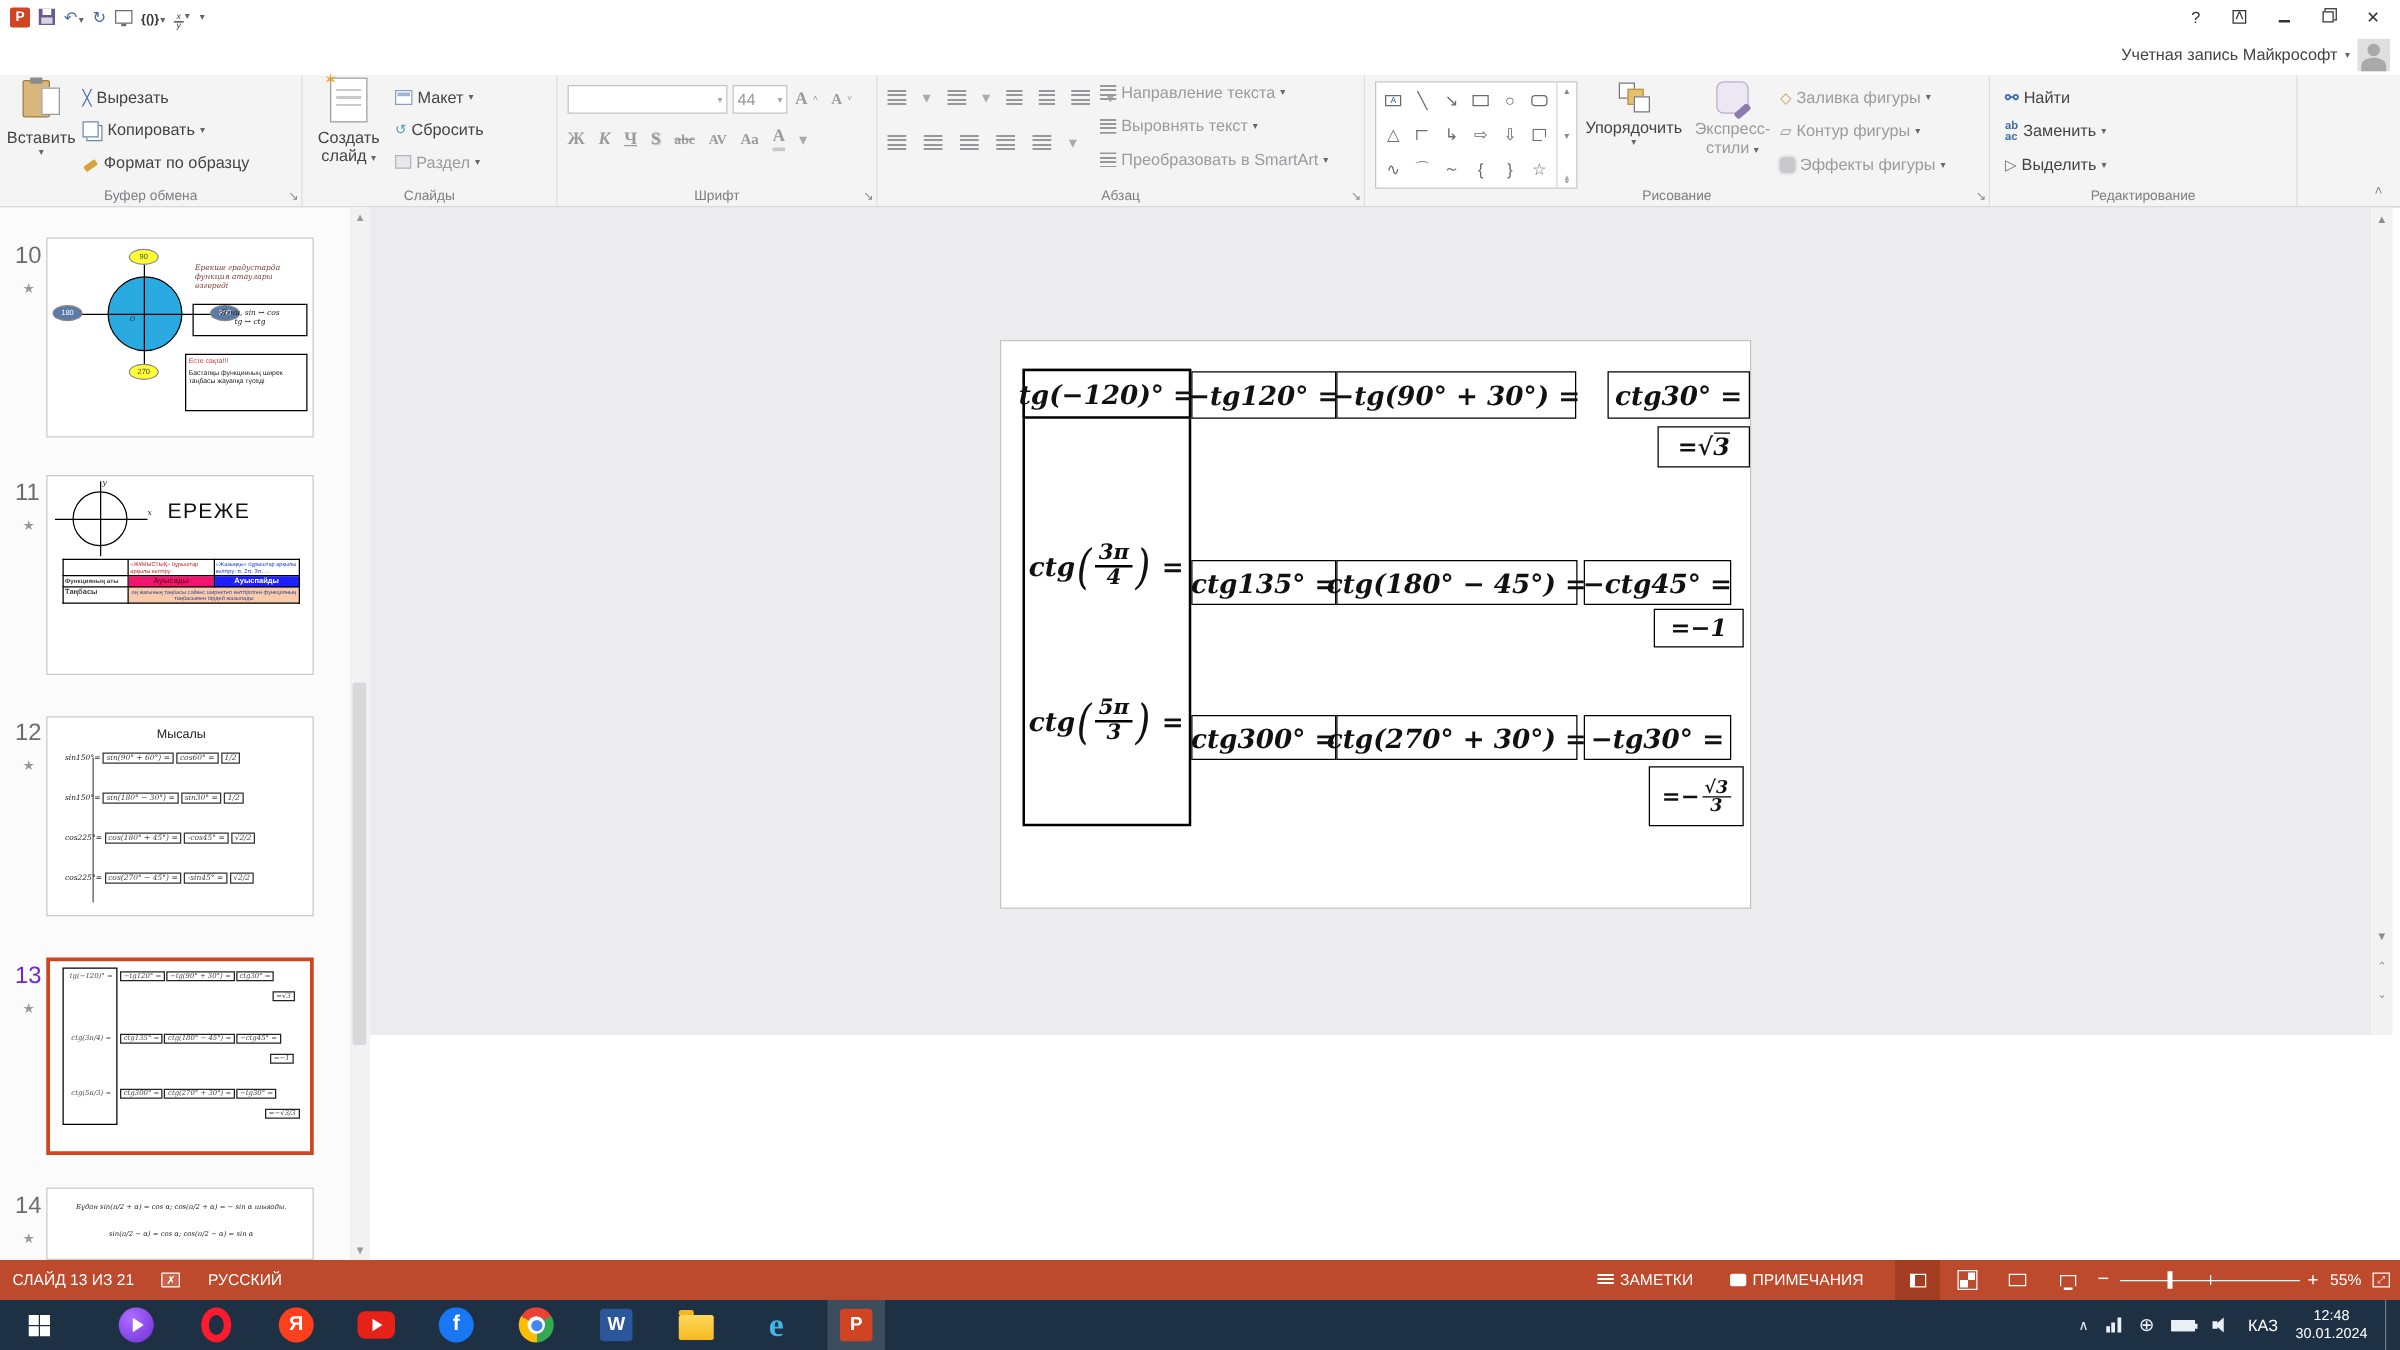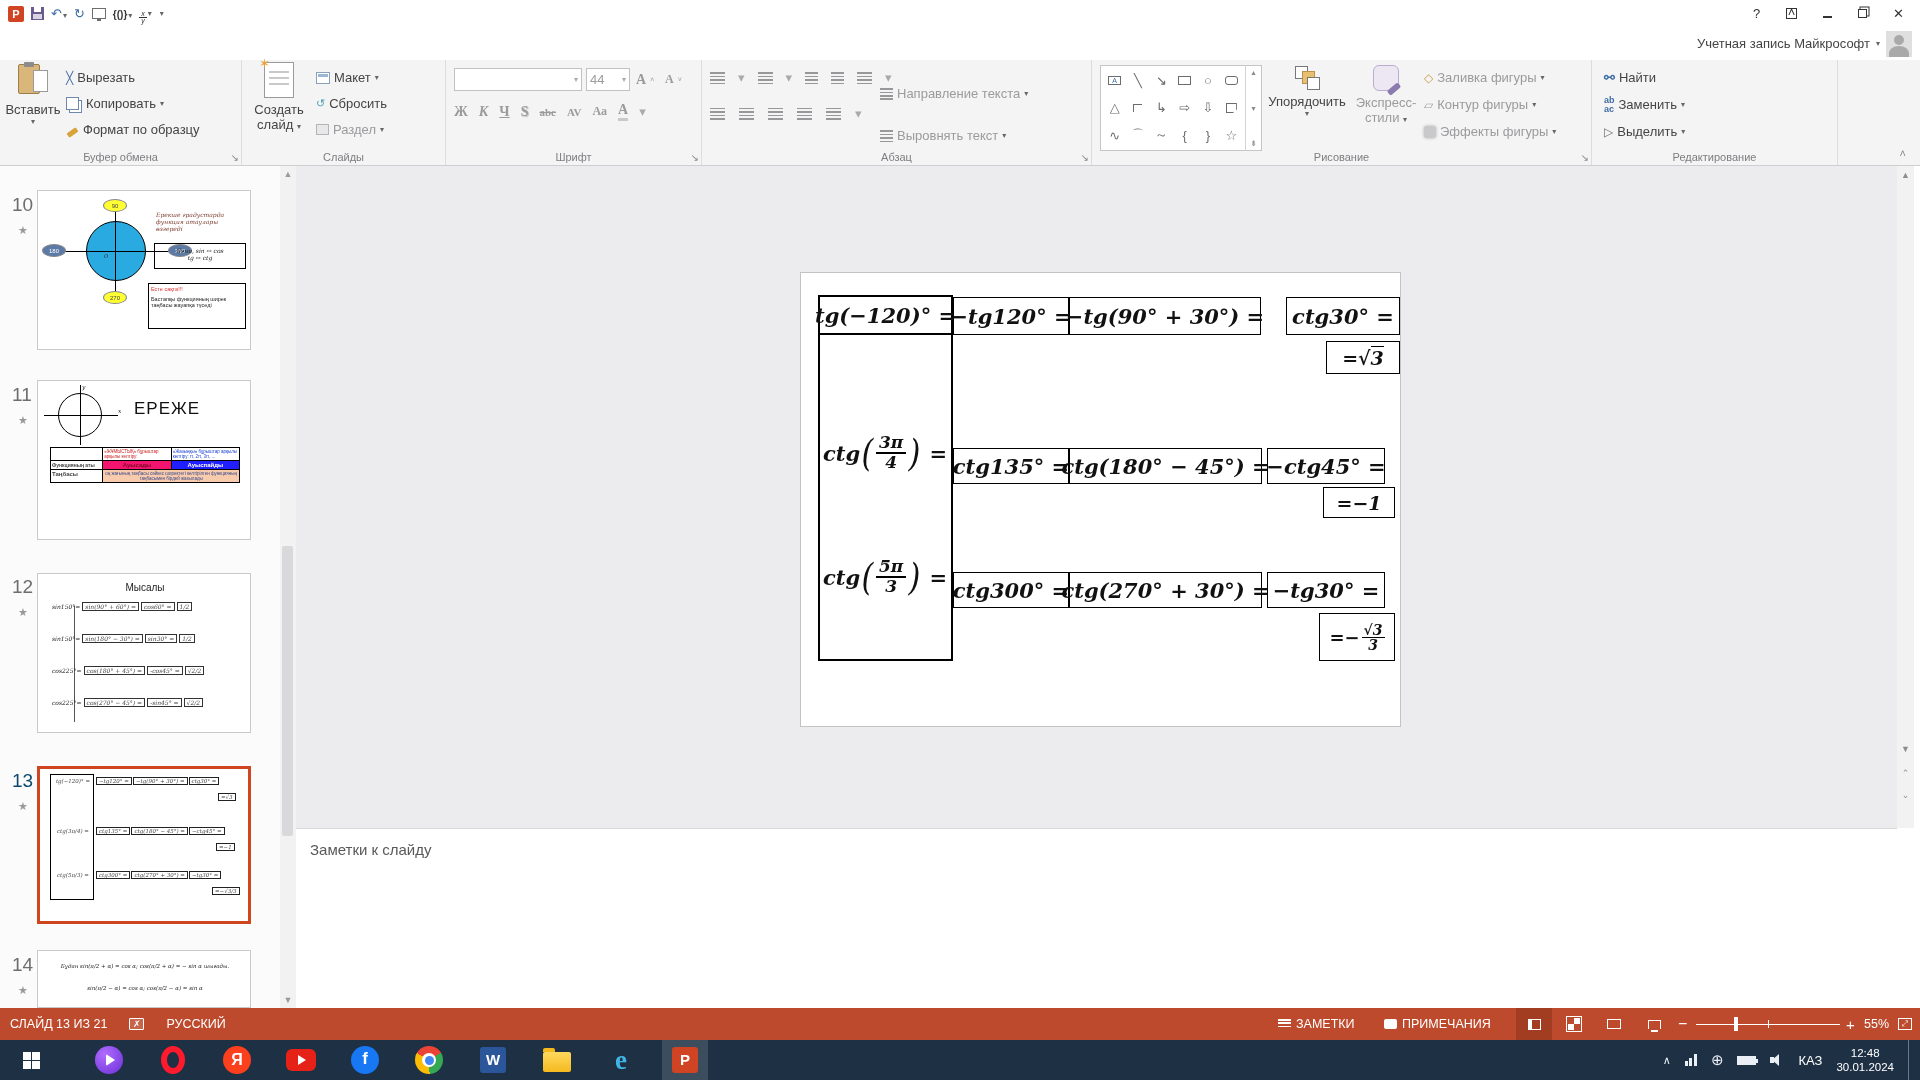--- a/index.html
+++ b/index.html
@@ -93,21 +93,21 @@
   .sg .elbow { width:9px; height:8px; border-left:1px solid #6b6b6d; border-top:1px solid #6b6b6d; }
   .sg .fold { width:11px; height:10px; border:1px solid #6b6b6d; clip-path:polygon(0 0,100% 0,100% 65%,65% 100%,0 100%); }
   .shapescroll { position:absolute; right:0; top:0; width:16px; height:84px; border-left:1px solid #d4d4d6; display:flex; flex-direction:column; align-items:center; justify-content:space-between; padding:2px 0; font-size:8px; color:#8a8a8c; }
   .collapse-chev { position:absolute; right:14px; bottom:6px; font-size:11px; color:#8a8a8d; }
 
   
   .thumbpanel { position:absolute; left:0; top:166px; width:296px; height:842px; background:#fbfbfb; }
   .tscroll { position:absolute; right:0; top:0; width:16px; height:842px; background:#f2f2f3; display:flex; flex-direction:column; align-items:center; font-size:9px; color:#9a9a9c; }
   .tscroll .thumbbar { position:absolute; left:2px; top:380px; width:11px; height:290px; background:#d9d9db; border-radius:2px; }
   .tnum { position:absolute; left:12px; font-size:19px; color:#6d6d6f; }
-  .tnum.sel { color:#0c4a6e; }
+  .tnum.sel { color:#6d28d9; }
   .tstar { position:absolute; left:18px; font-size:11px; color:#9a9a9c; }
   .thumb { position:absolute; left:37px; width:214px; height:160px; background:#fff; border:1px solid #c9c9cb; overflow:hidden; }
   .thumb.sel { border:3px solid #cf4520; }
   .mini { position:absolute; font-size:6px; color:#222; }
   .serifit { font-family:"DejaVu Serif",serif; font-style:italic; }
   .mbox { border:1px solid #333; background:#fff; padding:0 2px; white-space:nowrap; }
   .t13row { position:absolute; left:11px; display:flex; align-items:center; font-family:"DejaVu Serif",serif; font-style:italic; font-size:5.5px; white-space:nowrap; }
   .t13row .t13label { width:44px; text-align:center; }
   .t13row .t13box { border:1px solid #222; background:#fff; padding:0 2px; margin-left:1px; }
   .t13res { position:absolute; border:1px solid #222; background:#fff; padding:0 2px; font-family:"DejaVu Serif",serif; font-style:italic; font-size:5.5px; }
@@ -328,21 +328,21 @@
           <span class="caret" style="color:#aaa">▾</span>
       </div>
       <div class="stack" style="left:8px;top:46px;flex-direction:row;gap:14px;align-items:center">
         <span class="licon"></span>
         <span class="licon"></span>
         <span class="licon"></span>
         <span class="licon"></span>
         <span class="licon"></span>
           <span class="caret" style="color:#aaa">▾</span>
       </div>
-      <div class="stack" style="left:178px;top:22px;gap:19px">
+      <div class="stack" style="left:178px;top:2px;gap:4px">
         <div class="sbtn gray">
             <span class="licon sm"></span>
             <span>Направление текста</span>
             <span class="caret">▾</span>
           </div>
         <div class="sbtn gray">
             <span class="licon sm"></span>
             <span>Выровнять текст</span>
             <span class="caret">▾</span>
           </div>
@@ -625,23 +625,20 @@
     </div>
   </div>
 
   <div class="vscroll">
     <div style="margin-top:4px">▲</div>
     <div style="position:absolute;left:0;width:17px;top:578px">▼</div>
     <div style="position:absolute;left:0;width:17px;top:602px">⌃</div>
     <div style="position:absolute;left:0;width:17px;top:624px">⌄</div>
   </div>
 
-  <div class="notespanel">
-    <div class="nlabel">Заметки к слайду</div>
-  </div>
 
   <div class="statusbar">
     <div class="left">
       <span>СЛАЙД 13 ИЗ 21</span>
       <span class="spellic">✗</span>
       <span>РУССКИЙ</span>
     </div>
     <div class="sb-item" style="left:1278px">
       <span class="notes-ic"></span>
       <span>ЗАМЕТКИ</span>

